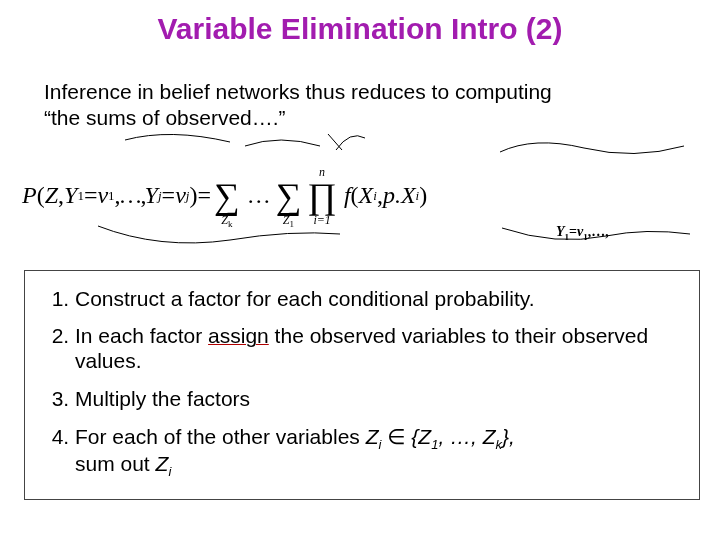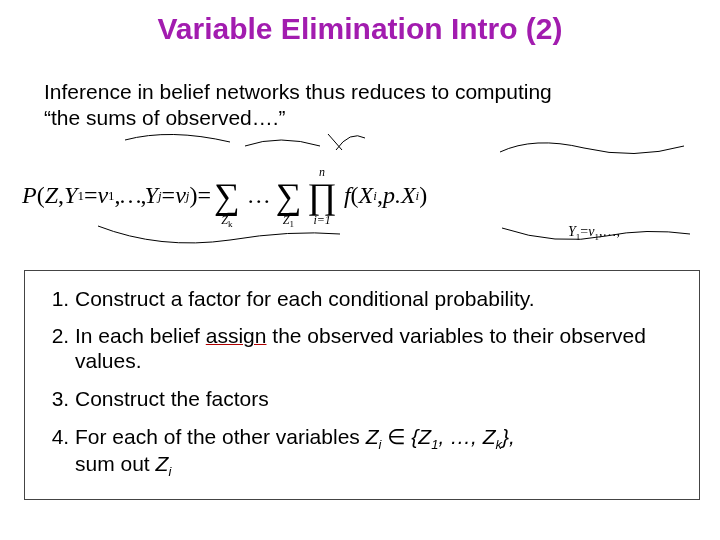--- a/index.html
+++ b/index.html
@@ -160,25 +160,25 @@
     <span style="margin-left:4px;">f</span>
       <span class="nrm">(</span>
       <span>X</span>
       <span class="sub">i</span>
       <span class="nrm">, </span>
       <span>p.X</span>
       <span class="sub">i</span>
       <span class="nrm">)</span>
   </div>
 
-  <div class="sideeq" style="left:548px; top:92px;">
+  <div class="sideeq" style="left:536px; top:92px;font-weight:bold;">
     <span>Y</span><span class="subn" style="font-size:9px;vertical-align:sub;">1</span><span class="nrm">=</span><span>v</span><span class="subn" style="font-size:9px;vertical-align:sub;">1</span><span class="nrm">,…,</span>
   </div>
 </div>
 
 <div class="listbox">
   <ol>
     <li><span>Construct a factor for each conditional probability.</span></li>
-    <li><span>In each belief </span><span class="assign-u">assign</span><span> the observed variables to their observed values.</span></li>
-    <li><span>Construct the factors</span></li>
+    <li><span>In each factor </span><span class="assign-u">assign</span><span> the observed variables to their observed values.</span></li>
+    <li><span>Multiply the factors</span></li>
     <li><span>For each of the other variables </span><span class="serif-i"><span>Z</span><sub style="font-size:13px;">i</sub></span><span class="in-sym"> ∈ </span><span class="serif-i"><span>{Z</span><sub style="font-size:13px;">1</sub><span>, …, </span><span>Z</span><sub style="font-size:13px;">k</sub><span>},</span></span><br><span> sum out </span><span class="serif-i"><span>Z</span><sub style="font-size:13px;">i</sub></span></li>
   </ol>
 </div>
 
 </body></html>

